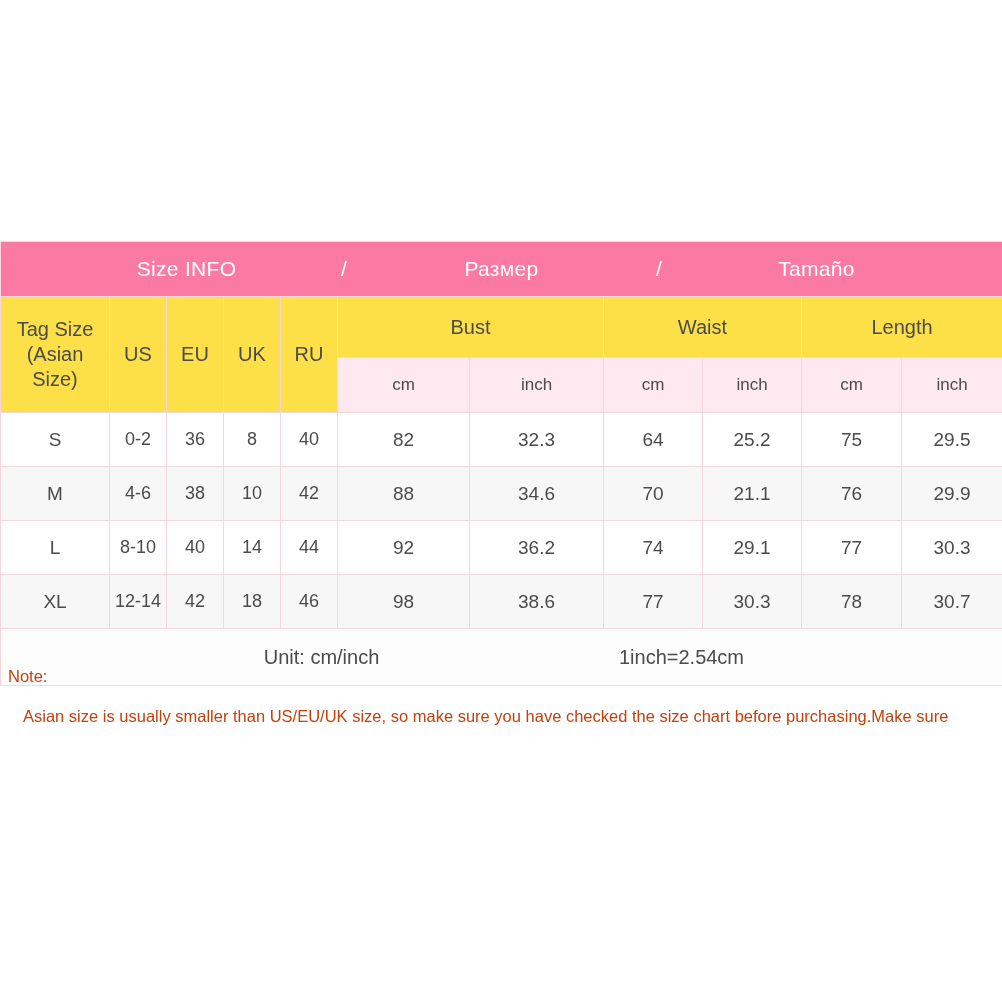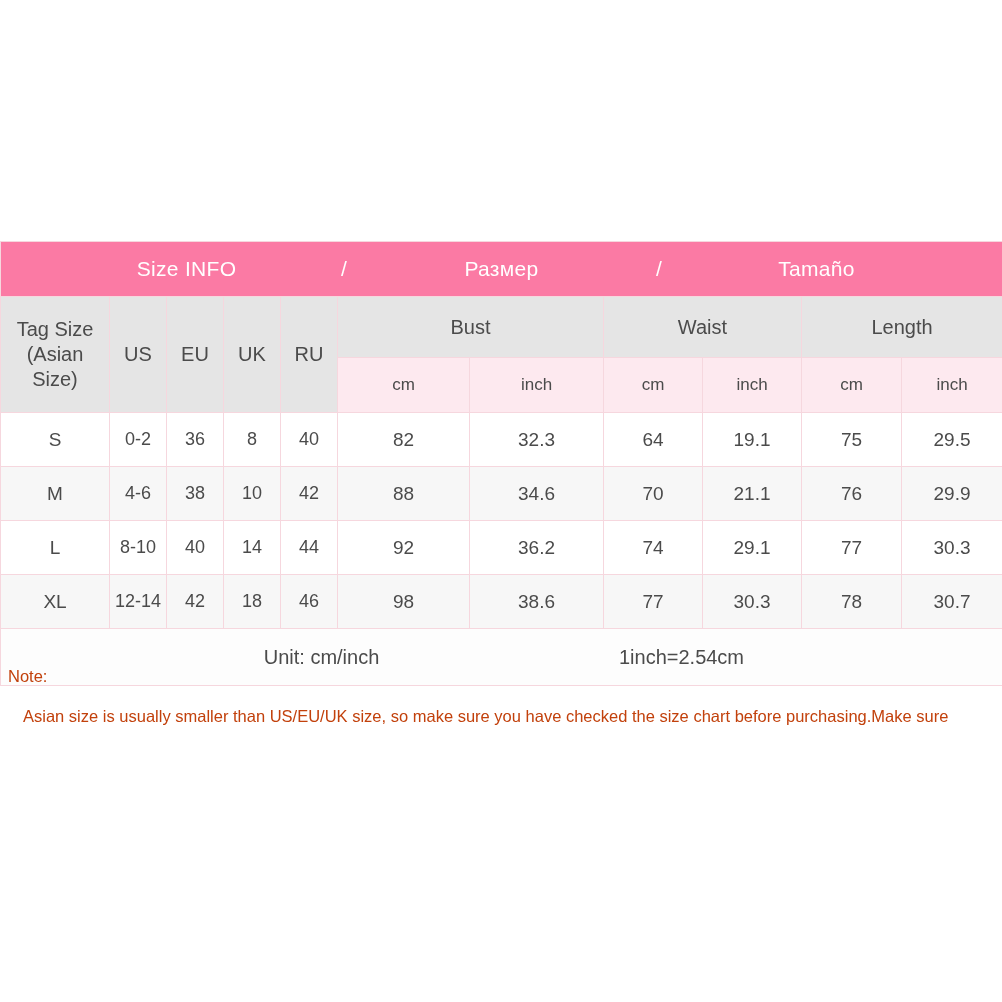--- a/index.html
+++ b/index.html
@@ -60,21 +60,21 @@
     display: inline-block;
     text-align: center;
   }
   .seg-size { width: 210px; }
   .seg-slash { width: 105px; color: #ffffff; }
   .seg-razmer { width: 210px; }
   .seg-tam { width: 210px; }
 
   
   .hdr-group td, .hdr-group th {
-    background: #e5e5e5;
+    background: #fde047;
     height: 58px;
     font-size: 20px;
     color: #4b4b4b;
   }
   .hdr-sub td {
     background: #fde9ef;
     height: 52px;
     font-size: 17px;
     color: #5a5a5a;
   }
@@ -184,21 +184,21 @@
 
         <tr class="data-row row-odd">
           <td>S</td>
           <td class="small">0-2</td>
           <td class="small">36</td>
           <td class="small">8</td>
           <td class="small">40</td>
           <td>82</td>
           <td>32.3</td>
           <td>64</td>
-          <td>19.1</td>
+          <td>25.2</td>
           <td>75</td>
           <td>29.5</td>
         </tr>
 
         <tr class="data-row row-even">
           <td>M</td>
           <td class="small">4-6</td>
           <td class="small">38</td>
           <td class="small">10</td>
           <td class="small">42</td>

